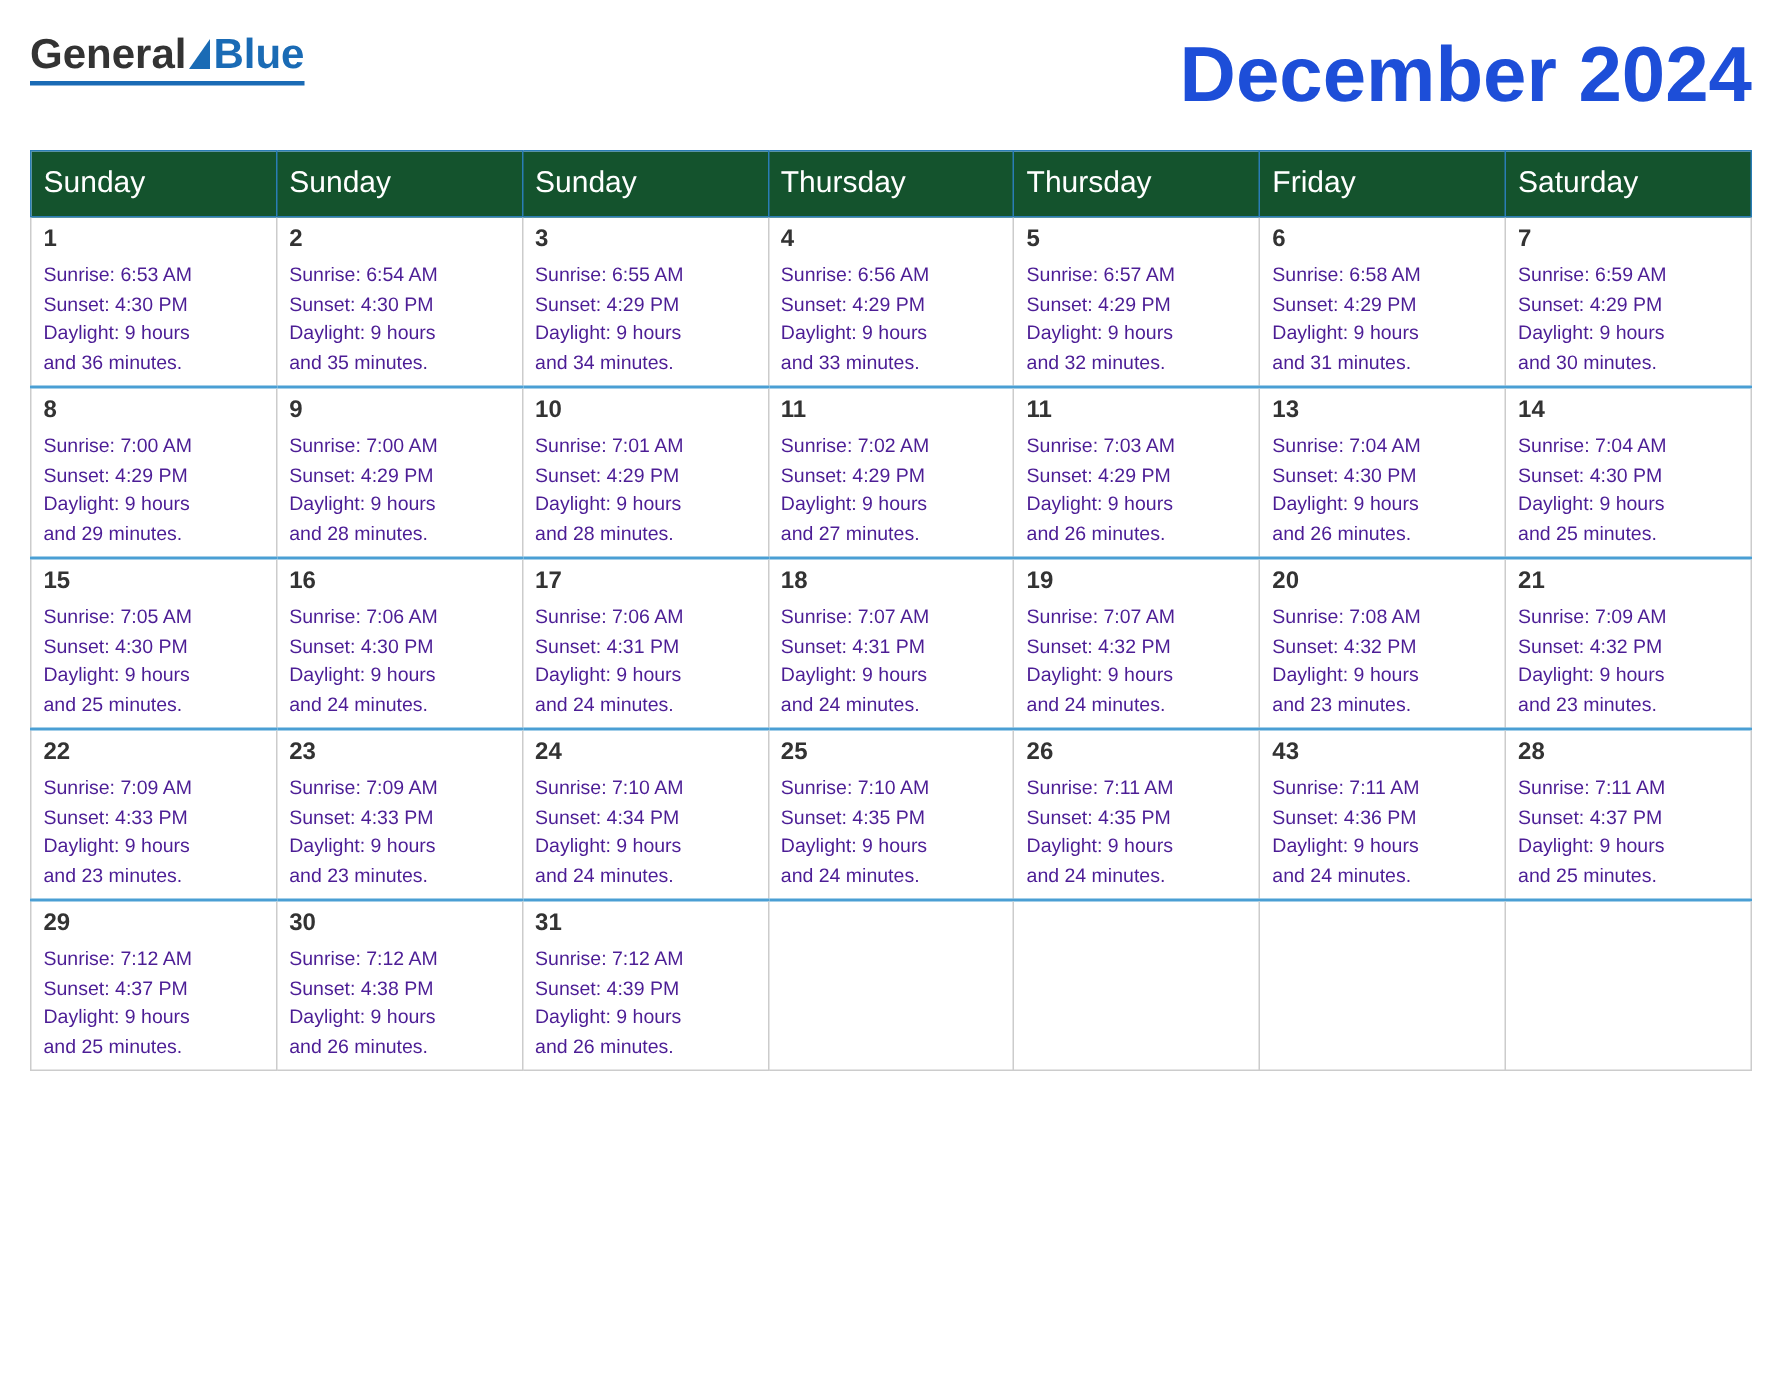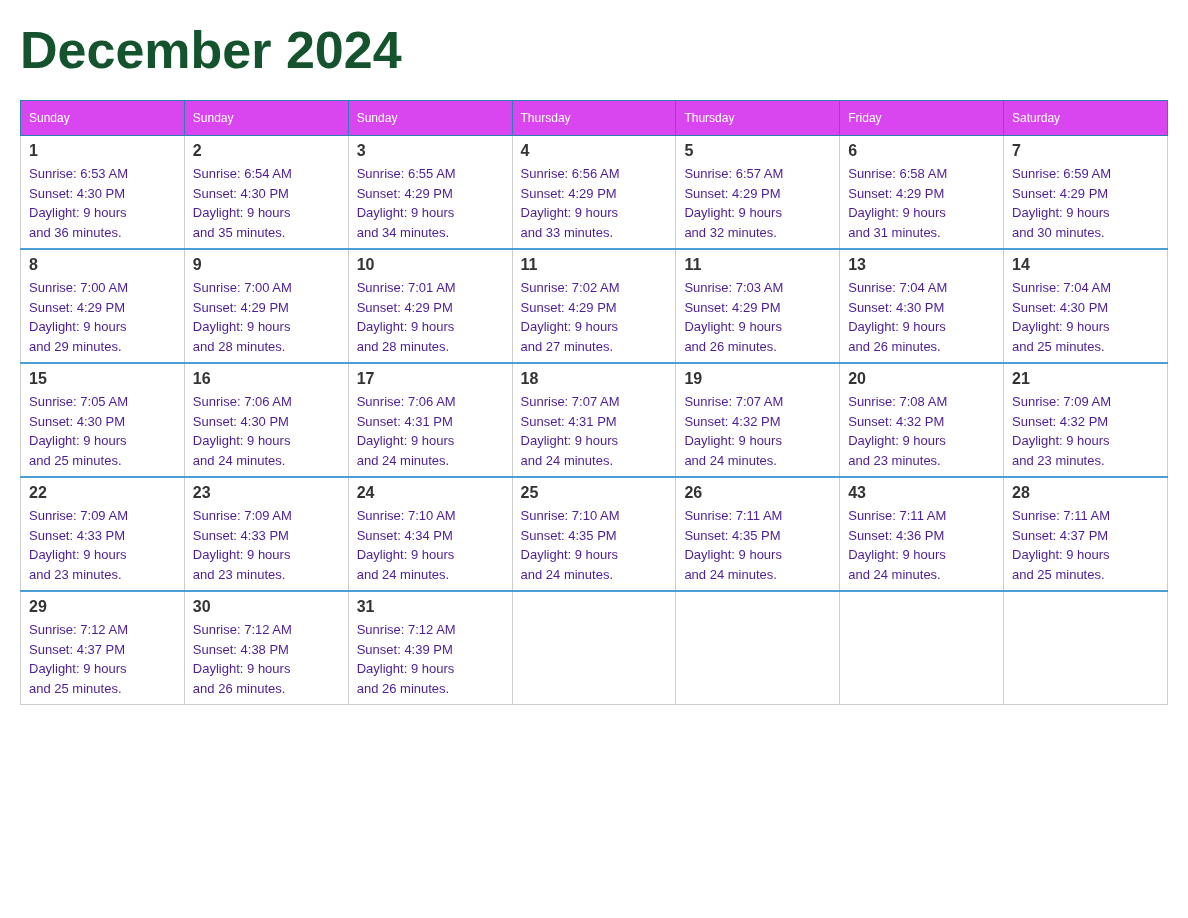--- a/index.html
+++ b/index.html
@@ -47,36 +47,36 @@
       height: 3px;
       background: #1a6bb5;
       margin-top: 2px;
     }
     .title-section {
       text-align: right;
     }
     .month-title {
       font-size: 52px;
       font-weight: bold;
-      color: #14532d;
+      color: #1d4ed8;
     }
     .location {
       font-size: 20px;
       color: #444;
       margin-top: 2px;
     }
     .calendar {
       width: 100%;
       border-collapse: collapse;
     }
     .calendar th {
-      background: #d946ef;
+      background: #14532d;
       color: #fff;
       padding: 10px 8px;
-      font-size: 12px;
+      font-size: 20px;
       font-weight: normal;
       text-align: left;
       border: 1px solid #2a7db5;
     }
     .calendar td {
       border: 1px solid #ccc;
       vertical-align: top;
       padding: 6px 8px;
       width: calc(100% / 7);
       min-height: 100px;
@@ -107,20 +107,28 @@
       border-top: 2px solid #4a9fd4;
     }
     .empty-cell {
       background: #fff;
     }
   </style>
 </head>
 <body>
 
 <div class="header">
+  <div class="logo">
+    <div class="logo-text">
+      <span class="logo-general">General</span>
+      <span class="logo-triangle"></span>
+      <span class="logo-blue">Blue</span>
+    </div>
+    <div class="logo-underline"></div>
+  </div>
   <div class="title-section">
     <div class="month-title">December 2024</div>
   </div>
 </div>
 
 <table class="calendar">
   <thead>
     <tr>
     <th>Sunday</th>
         <th>Sunday</th>

